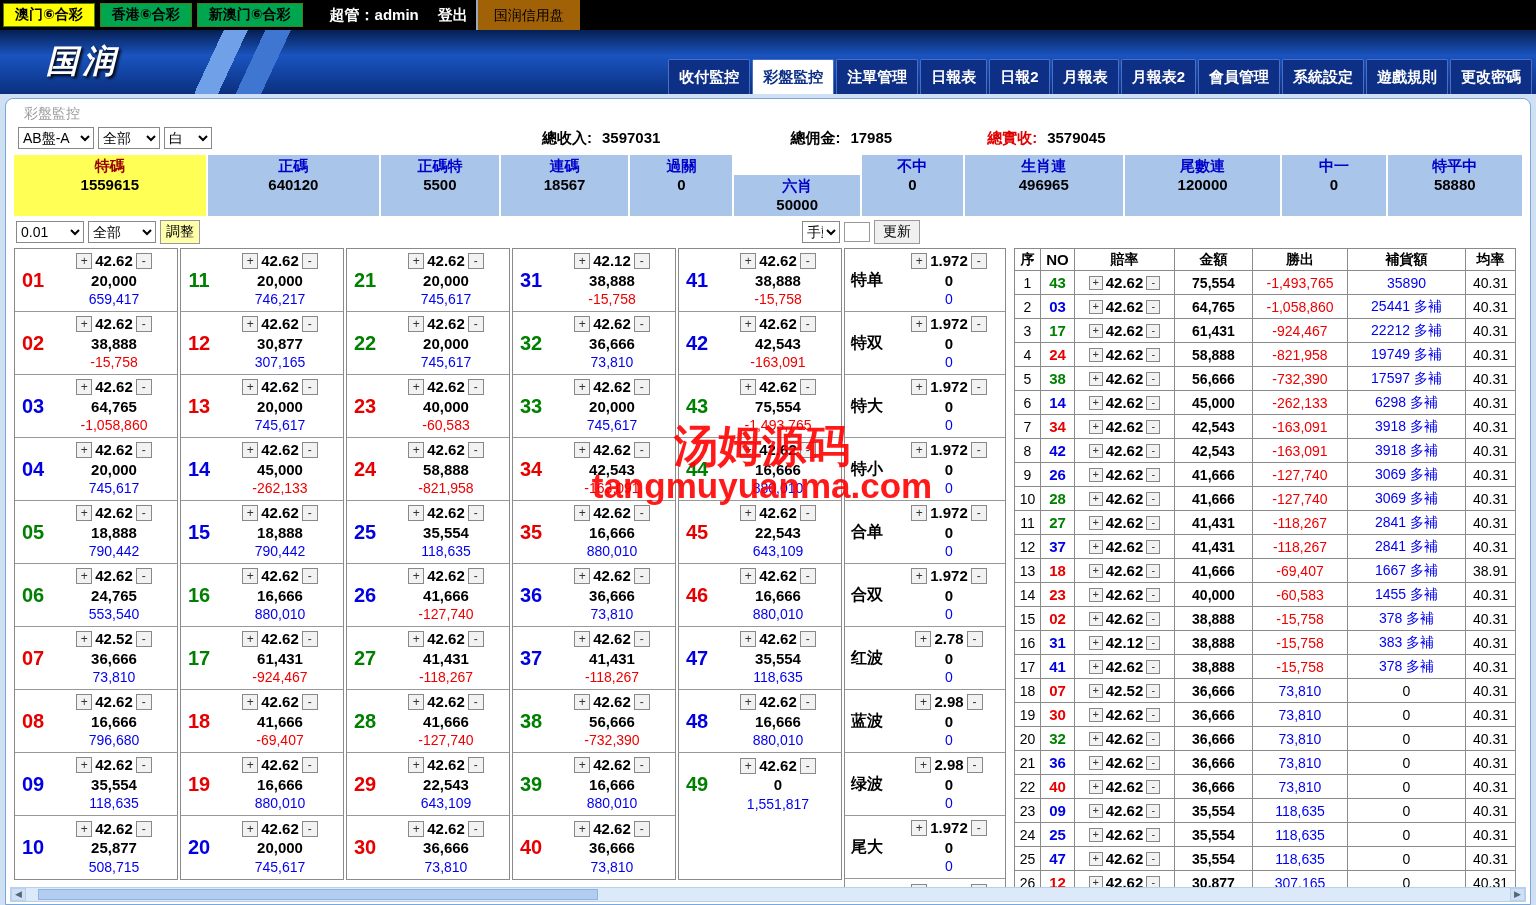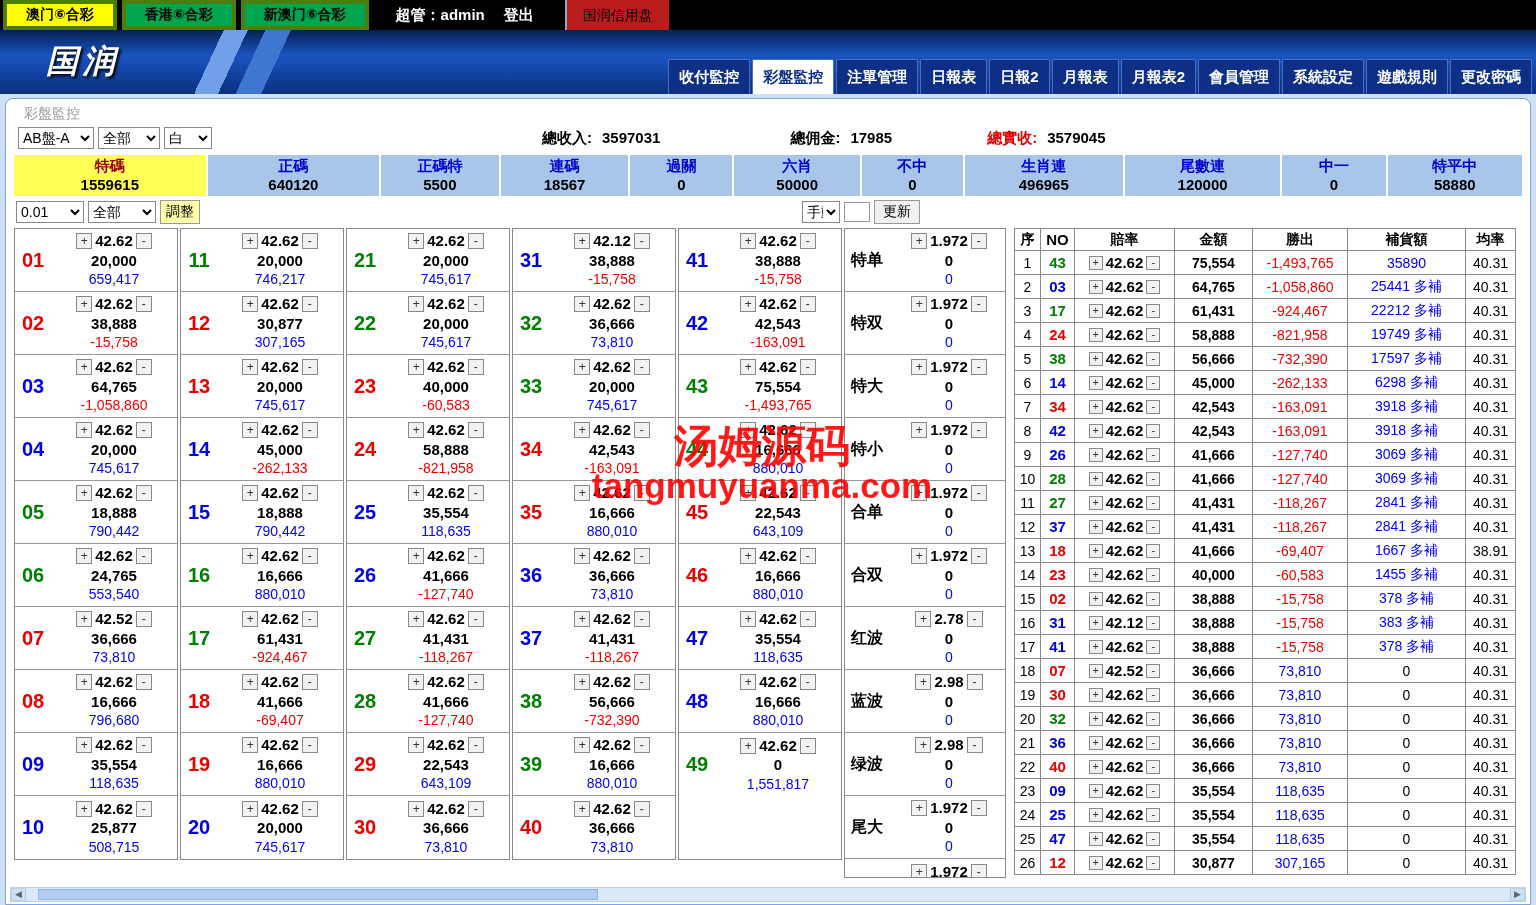--- a/index.html
+++ b/index.html
@@ -1,26 +1,26 @@
 <!DOCTYPE html>
 <html><head>
 <meta charset="utf-8">
 <style>
   *{box-sizing:border-box;margin:0;padding:0;font-family:"Liberation Sans","DejaVu Sans",sans-serif}
   html,body{width:1536px;height:905px;overflow:hidden}
   body{background:#cfe0f2;position:relative;font-size:14px}
 
   
   .topbar{height:30px;background:#000;display:flex;align-items:center;padding:0 3px;gap:5px}
-  .site-btn{font-size:14px;font-weight:bold;padding:2px 19px;border:4px solid #4d7c0f;cursor:pointer}
+  .site-btn{font-size:14px;font-weight:bold;padding:2px 11px;border:1px solid #4d7c0f;cursor:pointer}
   .site-btn.yellow{background:#ffff00;color:#000}
   .site-btn.green{background:#00a550;color:#000}
   .admin-text{color:#fff;font-weight:bold;font-size:15px;margin-left:22px}
   .logout{color:#fff;font-weight:bold;font-size:15px;margin-left:14px;cursor:pointer}
-  .site-tab{background:#b91c1c;color:#000;font-size:14px;height:30px;line-height:30px;padding:0 16px;margin-left:26px;min-width:92px;border-left:2px solid #9ab}
+  .site-tab{background:#a16207;color:#000;font-size:14px;height:30px;line-height:30px;padding:0 16px;margin-left:3px;min-width:92px;border-left:2px solid #9ab}
 
   
   .header{height:64px;background:linear-gradient(180deg,#061f52 0%,#1a54c0 40%,#0a2f7e 100%);position:relative;overflow:hidden}
   .logo{position:absolute;left:46px;top:10px;color:#fff;font-size:32px;font-weight:bold;font-style:italic;letter-spacing:5px;text-shadow:2px 2px 3px #000}
   .logo-stripes{position:absolute;left:195px;top:0;width:130px;height:64px;
     background:linear-gradient(115deg,transparent 18%,#6fa0e8 18%,#6fa0e8 33%,transparent 33%,transparent 44%,#3e76d2 44%,#3e76d2 60%,transparent 60%)}
   .nav{position:absolute;right:4px;bottom:0;display:flex;gap:2px}
   .nav-tab{background:#0e2f86;color:#fff;font-size:15px;font-weight:bold;padding:8px 10px 7px;border:1px solid #4a6fc4;border-bottom:none;border-radius:2px 2px 0 0;cursor:pointer;white-space:nowrap}
   .nav-tab.active{background:#fff;color:#0e2f86}
 
@@ -149,21 +149,21 @@
         <div class="cat-val">5500</div>
       </div>
       <div class="cat" style="flex: 114 1 0px;">
         <div class="cat-name">連碼</div>
         <div class="cat-val">18567</div>
       </div>
       <div class="cat" style="flex: 91 1 0px;">
         <div class="cat-name">過關</div>
         <div class="cat-val">0</div>
       </div>
-      <div class="cat" style="flex: 112 1 0px;">
+      <div class="cat" style="flex: 112 1 0px; margin-top: 20px;">
         <div class="cat-name">六肖</div>
         <div class="cat-val">50000</div>
       </div>
       <div class="cat" style="flex: 90 1 0px;">
         <div class="cat-name">不中</div>
         <div class="cat-val">0</div>
       </div>
       <div class="cat" style="flex: 141 1 0px;">
         <div class="cat-name">生肖連</div>
         <div class="cat-val">496965</div>

